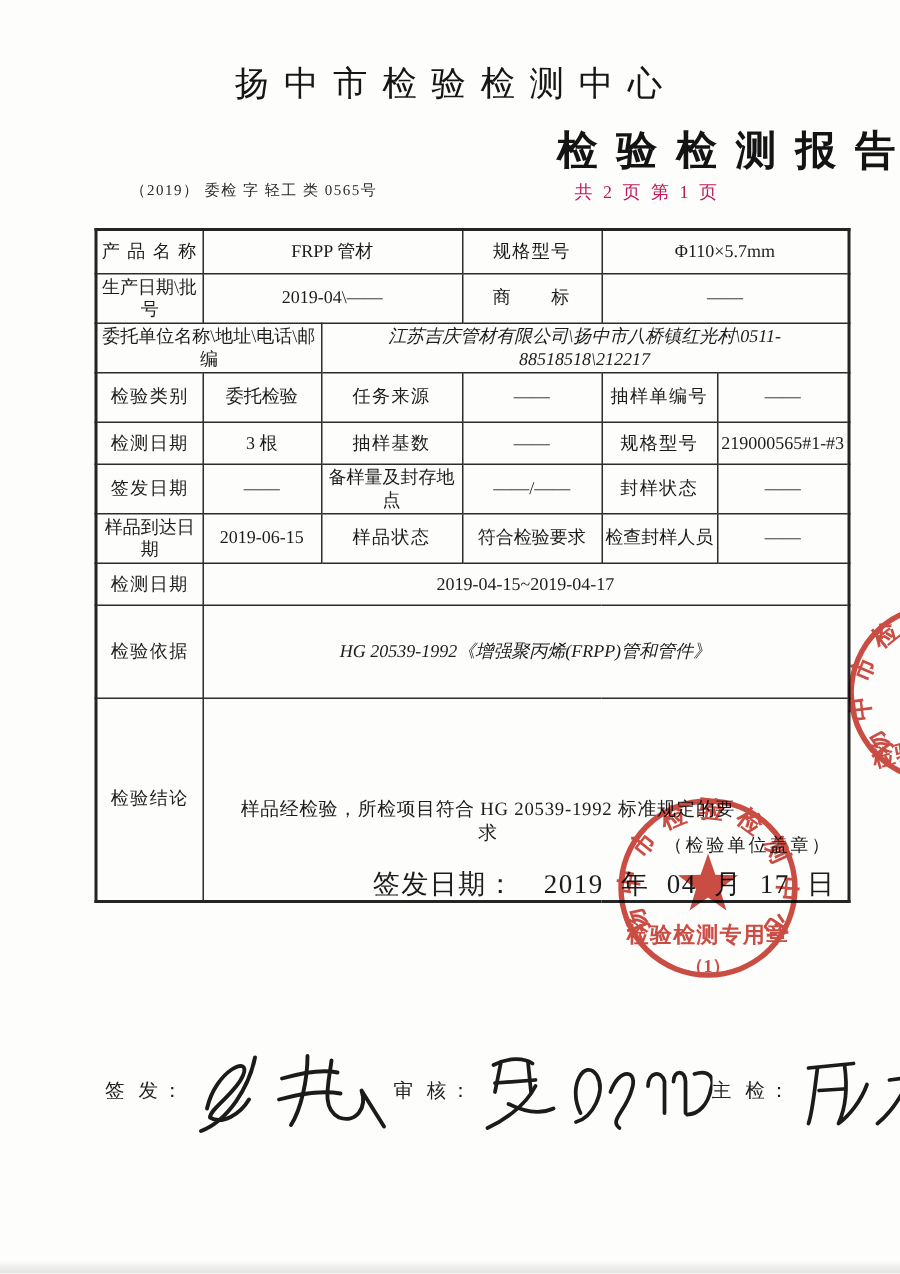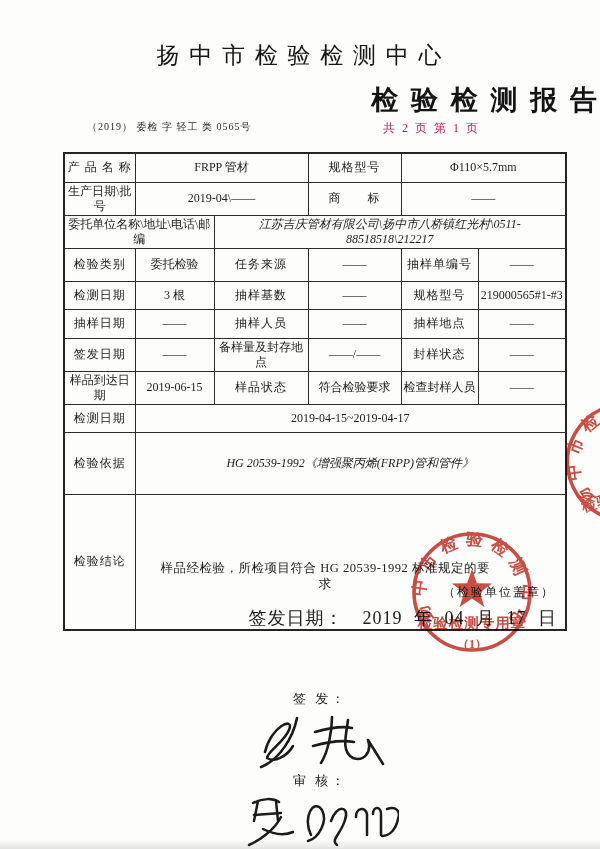--- a/index.html
+++ b/index.html
@@ -51,21 +51,21 @@
   .conclusion-text{padding:30px 70px 0 20px;font-size:12.5px;letter-spacing:.5px;}
   .seal-note{position:absolute;right:10px;top:90px;font-size:12px;letter-spacing:2px;font-family:Liberation Serif, serif;}
   .issue-line{position:absolute;right:8px;top:112px;font-size:18px;letter-spacing:1px;word-spacing:6px;}
   
   .stamp{position:absolute;mix-blend-mode:multiply;opacity:.88;pointer-events:none;}
   .stamp-main{left:408px;top:528px;width:128px;height:132px;}
   .stamp-edge{left:562px;top:398px;width:128px;height:132px;transform:rotate(-16deg);}
   
   .sign-row{
     position:absolute;left:70px;top:690px;width:500px;height:74px;
-    display:flex;align-items:center;flex-direction:column;
+    display:flex;align-items:center;
   }
   .sign-label{font-size:13px;letter-spacing:3px;white-space:nowrap;color:#222;}
   .sig{flex:0 0 auto;}
   
   .bottom-shadow{position:absolute;left:0;right:0;bottom:0;height:9px;
     background:linear-gradient(to bottom,rgba(0,0,0,0),rgba(90,88,80,.16));}
 </style>
 </head>
 <body>
 
@@ -110,28 +110,20 @@
       <td class="lbl">抽样单编号</td>
       <td>——</td>
     </tr>
     <tr class="r6">
       <td class="lbl">检测日期</td>
       <td>3 根</td>
       <td class="lbl">抽样基数</td>
       <td>——</td>
       <td class="lbl">规格型号</td>
       <td class="small">219000565#1-#3</td>
-    </tr>
-    <tr class="r7">
-      <td class="lbl">抽样日期</td>
-      <td>——</td>
-      <td class="lbl">抽样人员</td>
-      <td>——</td>
-      <td class="lbl">抽样地点</td>
-      <td>——</td>
     </tr>
     <tr class="r8">
       <td class="lbl">签发日期</td>
       <td>——</td>
       <td class="small">备样量及封存地点</td>
       <td>——/——</td>
       <td class="lbl">封样状态</td>
       <td>——</td>
     </tr>
     <tr class="r9">

